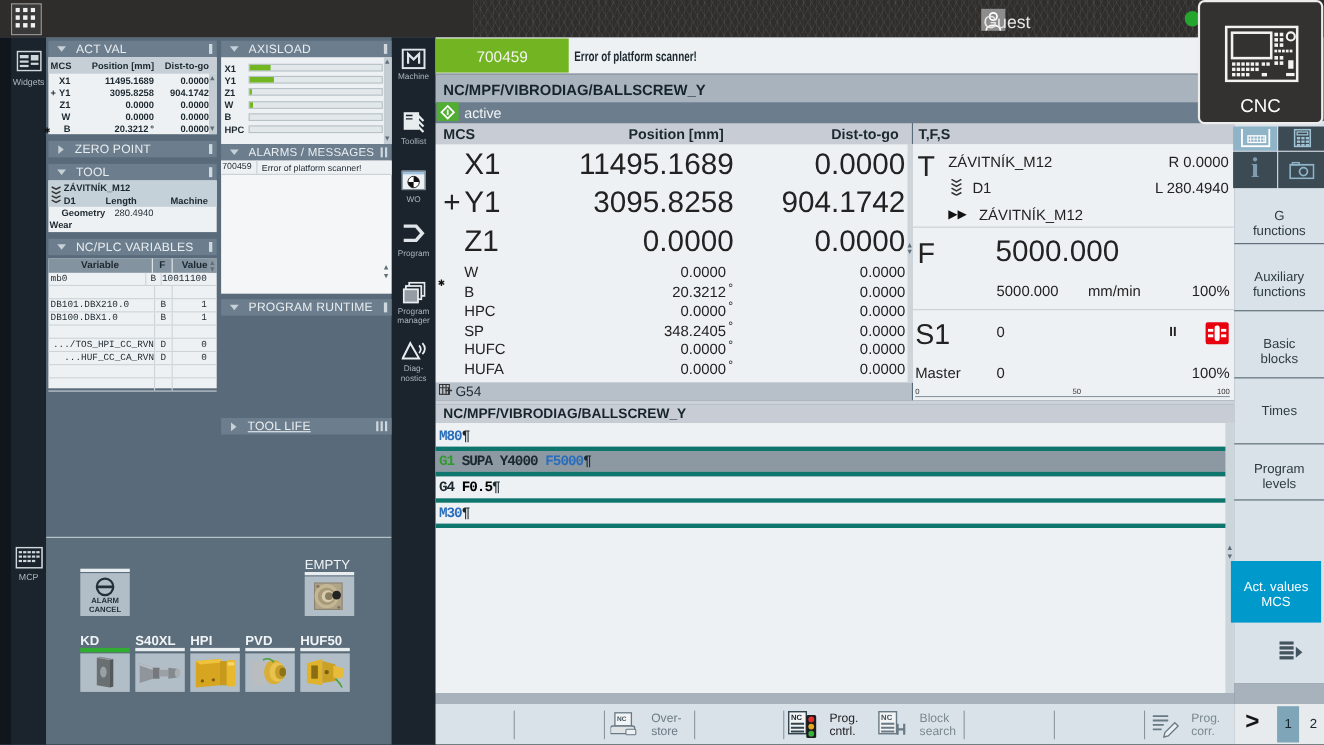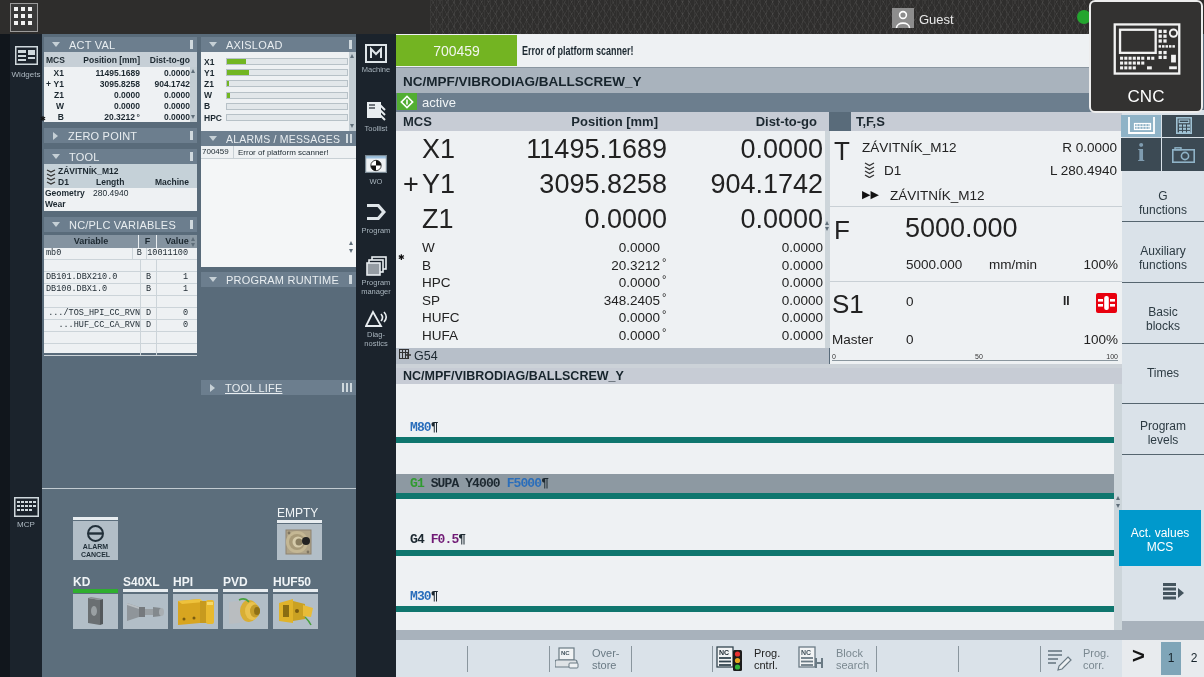--- a/index.html
+++ b/index.html
@@ -37,21 +37,21 @@
 .bigrow{position:absolute;left:0;width:433px;height:35px;font-size:27px;}
 .bigrow .bl{position:absolute;left:26px;top:3px;}
 .bigrow .bp{position:absolute;left:0;top:3px;width:271px;text-align:right;}
 .bigrow .bd{position:absolute;left:0;top:3px;width:427px;text-align:right;}
 .bplus{position:absolute;left:-19px;font-style:normal;}
 .smrow{position:absolute;left:0;width:433px;height:17px;font-size:13.5px;}
 .smrow .sl{position:absolute;left:26px;top:0;}
 .smrow .sp{position:absolute;left:0;top:0;width:264px;text-align:right;}
 .smrow .su{position:absolute;left:266px;top:-2px;font-size:11px;width:8px;}
 .smrow .sd{position:absolute;left:0;top:0;width:427px;text-align:right;}
-.crow{height:19.2px;line-height:19.2px;padding-left:14px;border-bottom:6px solid #0f766e;margin-top:31px;}
+.crow{height:19.2px;line-height:19.2px;padding-left:3px;border-bottom:4px solid #0f766e;}
 </style>
 </head>
 <body>
 <div id="app">
 
   <div class="abs" style="left:0;top:0;width:1204px;height:34px;background:#2e2d2c;"></div>
   <div class="abs" style="left:430px;top:0;width:692px;height:34px;background:repeating-linear-gradient(60deg, rgba(255,255,255,0.05) 0 1px, transparent 1px 6px),repeating-linear-gradient(-60deg, rgba(255,255,255,0.05) 0 1px, transparent 1px 6px),repeating-linear-gradient(90deg, rgba(255,255,255,0.04) 0 1px, transparent 1px 6px),#2f2e2d;"></div>
   <div class="abs" style="left:10px;top:3px;width:26px;height:27px;background:#393939;border:1px solid #9b9b9b;"></div>
   <svg class="abs" style="left:14px;top:7px;" width="18" height="19" viewBox="0 0 18 19">
     <g fill="#f2f2f2">
@@ -64,21 +64,21 @@
       <rect x="0" y="14" width="4" height="4"></rect>
         <rect x="7" y="14" width="4" height="4"></rect>
         <rect x="14" y="14" width="4" height="4"></rect>
     </g>
   </svg>
   <div class="abs" style="left:892px;top:8px;width:22px;height:20px;background:#8d8d8d;"></div>
   <svg class="abs" style="left:892px;top:8px;" width="22" height="20" viewBox="0 0 22 20">
     <circle cx="11" cy="7" r="3.4" fill="none" stroke="#fff" stroke-width="1.6"></circle>
     <path d="M4.5 20 C4.5 13.5 17.5 13.5 17.5 20" fill="none" stroke="#fff" stroke-width="1.6"></path>
   </svg>
-  <div class="abs" style="left:919px;top:12px;color:#e8e8e8;font-size:13px;">Guest</div>
+  <div class="abs" style="left:894px;top:12px;color:#e8e8e8;font-size:16px;">Guest</div>
   <div class="abs" style="left:1077px;top:10px;width:14px;height:14px;border-radius:50%;background:#23a52e;"></div>
 
   <div class="abs" style="left:0;top:34px;width:10px;height:643px;background:#11161c;"></div>
   <div class="abs" style="left:10px;top:34px;width:32px;height:643px;background:#1b232c;"></div>
 
   <svg class="abs" style="left:15px;top:46px;" width="23" height="19" viewBox="0 0 23 19">
     <rect x="0.75" y="0.75" width="21.5" height="17.5" fill="none" stroke="#cfd8dd" stroke-width="1.5"></rect>
     <rect x="3" y="4" width="8" height="3" fill="#cfd8dd"></rect>
       <rect x="3" y="9" width="8" height="2" fill="#cfd8dd"></rect>
       <rect x="3" y="13" width="8" height="2" fill="#cfd8dd"></rect>
@@ -230,21 +230,21 @@
             <path d="M1 10 L5 12 L9 10"></path>
             <path d="M1 14 L5 16 L9 14"></path>
           </g>
         </svg>
       <b style="position:absolute;left:14px;top:2px;">ZÁVITNÍK_M12</b>
       <b style="position:absolute;left:14px;top:13px;">D1</b>
       <b style="position:absolute;left:52px;top:13px;">Length</b>
       <b style="position:absolute;right:8px;top:13px;">Machine</b>
     </div>
     <div style="height:11px;display:flex;">
-        <b style="margin-left:1px;width:48px;">Geometry</b>
+        <b style="margin-left:12px;width:48px;">Geometry</b>
         <span>280.4940</span>
       </div>
     <div style="height:11px;"><b style="margin-left:1px;">Wear</b></div>
   </div>
 
   <div class="abs hdr" style="left:44px;top:217px;width:153px;height:15px;">
     <span style="width:8px;"></span>
       <span class="arr arr-dn"></span>
       <span style="width:9px;"></span>
       <span class="cap">NC/PLC VARIABLES</span>
@@ -562,21 +562,21 @@
         <line x1="6.5" y1="0.5" x2="6.5" y2="9.5" stroke="#333"></line>
       <path d="M6 6 h6 M9 3.5 v6" stroke="#333" stroke-width="1.4"></path>
     </svg>
     <span style="position:absolute;left:18px;top:1px;">G54</span>
   </div>
 
   <div class="abs" style="left:825px;top:131px;width:5px;height:217px;background:#cdd5da;"></div>
   <div class="abs tiny-up" style="left:825px;top:221px;"></div>
   <div class="abs tiny-dn" style="left:825px;top:227px;"></div>
 
-  <div class="abs" style="left:830px;top:112px;width:292px;height:23px;background:#c7ccd5;color:#1c2830;font-size:13px;font-weight:bold;margin-left:21px;">
+  <div class="abs" style="left:830px;top:112px;width:292px;height:23px;background:#c7ccd5;color:#1c2830;font-size:13px;font-weight:bold;">
       <span style="position:absolute;left:5px;top:2px;">T,F,S</span>
     </div>
   <div class="abs" style="left:830px;top:131px;width:292px;height:233px;background:#eef1f3;color:#222;">
     <div style="position:absolute;left:4px;top:5px;font-size:26px;">T</div>
     <div style="position:absolute;left:32px;top:9px;font-size:13.5px;">ZÁVITNÍK_M12</div>
     <div style="position:absolute;right:5px;top:9px;font-size:13.5px;">R 0.0000</div>
     <svg style="position:absolute;left:33px;top:30px;" width="13" height="17" viewBox="0 0 13 17">
         <g stroke="#333" stroke-width="1.4" fill="none">
           <path d="M2 2 L6.5 4.5 L11 2"></path>
           <path d="M2 6 L6.5 8.5 L11 6"></path>
@@ -620,21 +620,21 @@
   </div>
   <div class="abs" style="left:396px;top:364px;width:726px;height:4px;background:#ccd2d8;"></div>
 
   <div class="abs" style="left:396px;top:368px;width:726px;height:16px;background:#c7ccd5;color:#17242c;font-size:12.5px;font-weight:bold;">
       <span style="position:absolute;left:7px;top:1px;">NC/MPF/VIBRODIAG/BALLSCREW_Y</span>
     </div>
 
   <div class="abs" style="left:396px;top:384px;width:726px;height:246px;background:#eef1f3;font-family:'Liberation Mono',monospace;font-size:13px;font-weight:bold;color:#1c2830;padding-top:3px;letter-spacing:-0.9px;box-sizing:border-box;">
     <div class="crow"><span style="color:#2a6ebb;">M80</span>¶</div>
     <div class="crow" style="background:#8d99a2;"><span style="color:#2f9b2f;">G1</span> SUPA Y4000 <span style="color:#2a6ebb;">F5000</span>¶</div>
-    <div class="crow">G4 <span style="color:#701a75;font-family:Liberation Mono, monospace;">F0.5</span>¶</div>
+    <div class="crow">G4 <span style="color:#000000;font-family:Liberation Mono, monospace;">F0.5</span>¶</div>
     <div class="crow"><span style="color:#2a6ebb;">M30</span>¶</div>
     <div style="position:absolute;right:0;top:0;width:8px;height:246px;background:#ccd5da;">
       <div class="tiny-up" style="position:absolute;left:1.5px;top:112px;"></div>
       <div class="tiny-dn" style="position:absolute;left:1.5px;top:120px;"></div>
     </div>
   </div>
 
   <div class="abs" style="left:396px;top:630px;width:726px;height:10px;background:#a8b2bc;"></div>
 
   <div class="abs" style="left:1122px;top:110px;width:82px;height:511px;background:#dae2e9;"></div>

